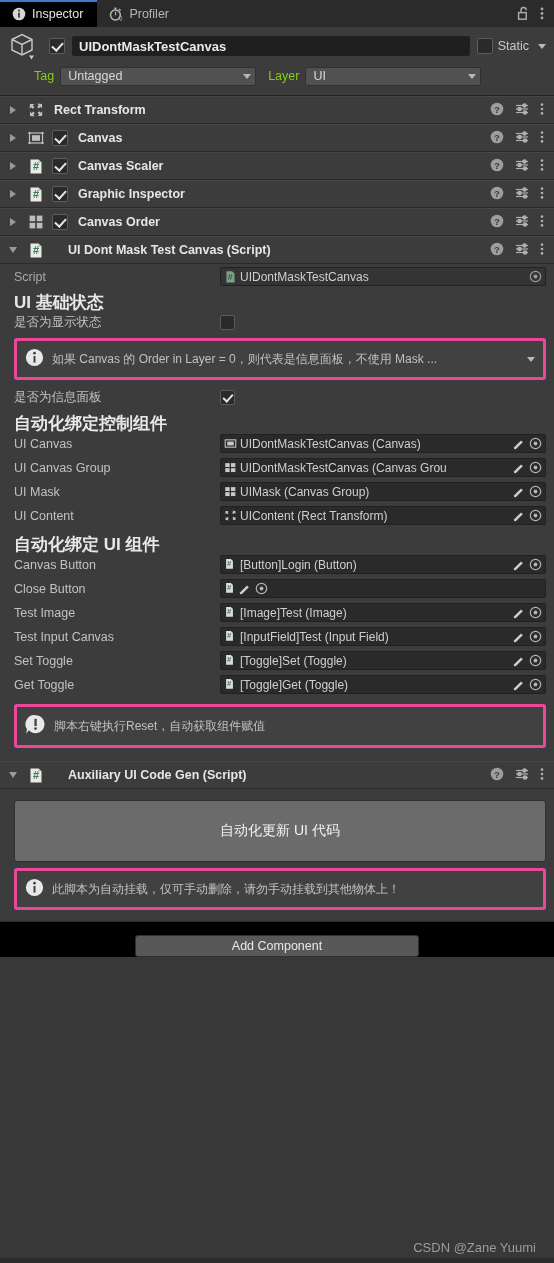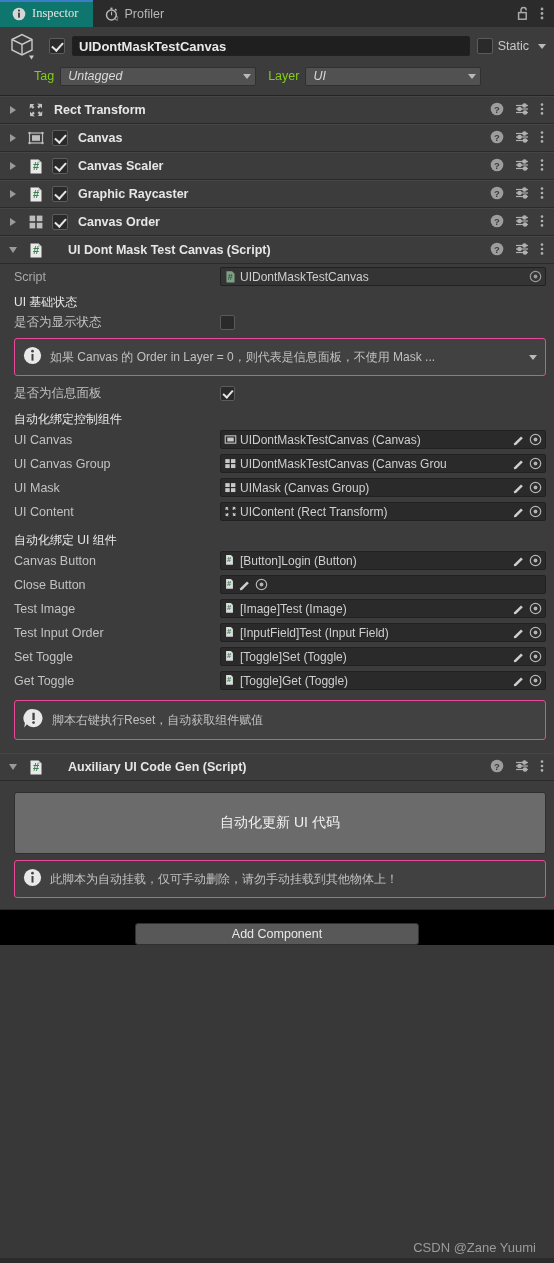--- a/index.html
+++ b/index.html
@@ -16,21 +16,21 @@
   
   .tabbar {
     height: 27px; background: #2b2b2b;
     display: flex; align-items: stretch; position: relative;
   }
   .tab {
     display: flex; align-items: center; gap: 6px;
     padding: 0 14px 0 12px; position: relative;
     font-size: 12.5px; color: #b6b6b6;
   }
-  .tab.active { background: #0f766e; color: #e4e4e4; font-family: Liberation Serif, serif; }
+  .tab.active { background: #000000; color: #e4e4e4; }
   .tab.active::before {
     content: ""; position: absolute; left: 0; right: 0; top: 0;
     height: 2px; background: #3d7cc9;
   }
   .tab-ico { width: 14px; height: 14px; display:block; }
   .tabbar-right {
     margin-left: auto; display: flex; align-items: center;
     gap: 10px; padding-right: 10px;
   }
   .icon-btn { display: flex; align-items: center; justify-content: center; }
@@ -63,21 +63,20 @@
   .row2 {
     display: flex; align-items: center; gap: 6px;
     height: 22px; margin-top: 6px; padding-left: 26px;
   }
   .fld-lbl { font-size: 12.5px; color: #84cc16; white-space: nowrap; }
   .dropdown {
     height: 19px; background: #515151; border: 1px solid #303030;
     border-radius: 2px; display: flex; align-items: center;
     padding: 0 4px 0 7px; color: #d8d8d8; font-size: 12.5px;
     position: relative;
-    font-style: italic;
   }
   .dropdown .dd-txt { flex: 1 1 auto; overflow: hidden; white-space: nowrap; }
   .caret {
     width: 0; height: 0; border-left: 4.5px solid transparent;
     border-right: 4.5px solid transparent; border-top: 5px solid #b9b9b9;
     flex: 0 0 auto; margin-left: 4px;
   }
   .tag-dd { width: 196px; }
   .layer-dd { width: 176px; }
 
@@ -114,21 +113,21 @@
   .prow {
     display: flex; align-items: center; height: 21px;
     padding: 0 8px 0 14px; margin-bottom: 3px;
   }
   .plabel {
     width: 206px; flex: 0 0 206px; font-size: 12.5px; color: #c2c2c2;
     white-space: nowrap; overflow: hidden;
   }
   .plabel.dim { color: #a8a8a8; }
   .section-hdr {
-    font-size: 12px; font-weight: normal; color: #e8e8e8;
+    font-size: 17px; font-weight: bold; color: #e8e8e8;
     padding: 4px 0 2px 14px; height: 22px; display: flex; align-items: center;
   }
   .objfield {
     flex: 1 1 auto; height: 19px; background: #2a2a2a;
     border: 1px solid #212121; border-radius: 2px;
     display: flex; align-items: center; padding: 0 1px 0 3px;
     overflow: hidden; min-width: 0;
   }
   .objfield.readonly { background: #343434; }
   .of-ico { width: 13px; height: 13px; flex: 0 0 13px; }
@@ -147,21 +146,21 @@
   }
   .cb-small.checked::after {
     content: ""; position: absolute; left: 4px; top: 1px;
     width: 4px; height: 8px; border: solid #e6e6e6;
     border-width: 0 2px 2px 0; transform: rotate(42deg);
   }
 
   
   .helpbox {
     margin: 6px 8px 5px 14px; background: #414141;
-    border: 1px solid #ec4899; border-radius: 3px;
+    border: 3px solid #ec4899; border-radius: 3px;
     display: flex; align-items: center; gap: 8px;
     padding: 7px 8px; min-height: 32px;
   }
   .helpbox .ht {
     flex: 1 1 auto; font-size: 12px; color: #c0c0c0;
     line-height: 1.35; white-space: nowrap; overflow: hidden;
   }
   .helpbox.info-dd { margin: 5px 8px 7px 14px; }
 
   
@@ -377,21 +376,21 @@
         <span class="arrow-r"></span>
       </span>
     <span class="comp-ico">
       <svg width="16" height="16" viewBox="0 0 16 16">
           <path d="M2.5 1.5 h8 l3 3 v11 h-11 z" fill="#e9e9e9"></path>
           <path d="M10.5 1.5 v3 h3" fill="#bdbdbd"></path>
           <text x="8" y="12" font-size="11" text-anchor="middle" fill="#3a7d4e" font-family="Liberation Sans, sans-serif" font-weight="bold">#</text>
         </svg>
     </span>
     <span class="cb checked comp-cb"></span>
-    <span class="comp-title">Graphic Raycaster</span>
+    <span class="comp-title">Graphic Inspector</span>
     <span class="comp-right">
       <span><svg width="14" height="14" viewBox="0 0 14 14">
             <circle cx="7" cy="7" r="6.3" fill="#9d9d9d"></circle>
             <text x="7" y="10.6" font-size="9.5" text-anchor="middle" fill="#3c3c3c" font-family="Liberation Sans, sans-serif" font-weight="bold">?</text>
           </svg></span>
       <span><svg width="14" height="14" viewBox="0 0 14 14" stroke="#b0b0b0" stroke-width="1.2">
             <line x1="1" y1="3.5" x2="13" y2="3.5"></line>
             <line x1="1" y1="7" x2="13" y2="7"></line>
             <line x1="1" y1="10.5" x2="13" y2="10.5"></line>
             <circle cx="9.5" cy="3.5" r="1.7" fill="#b0b0b0"></circle>
@@ -672,21 +671,21 @@
         <span class="of-dot">
             <svg width="13" height="13" viewBox="0 0 13 13">
               <circle cx="6.5" cy="6.5" r="5.2" fill="none" stroke="#b3b3b3" stroke-width="1.2"></circle>
               <circle cx="6.5" cy="6.5" r="1.9" fill="#b3b3b3"></circle>
             </svg>
           </span>
       </span>
     </div>
 
     <div class="prow">
-      <span class="plabel">Test Input Order</span>
+      <span class="plabel">Test Input Canvas</span>
       <span class="objfield">
         <span class="of-ico"><svg width="11" height="11" viewBox="0 0 16 16">
               <path d="M3 1.5 h7 l3 3 v11 h-10 z" fill="#dcdcdc"></path>
               <text x="7.6" y="12" font-size="11" text-anchor="middle" fill="#3a7d4e" font-family="Liberation Sans, sans-serif" font-weight="bold">#</text>
             </svg></span>
         <span class="of-txt">[InputField]Test (Input Field)</span>
         <span class="of-pencil">
             <svg width="12" height="12" viewBox="0 0 12 12">
               <path d="M1.2 9.2 L8 2.4 L9.8 4.2 L3 11 L1 11.2 Z" fill="#cfcfcf"></path>
             </svg>

